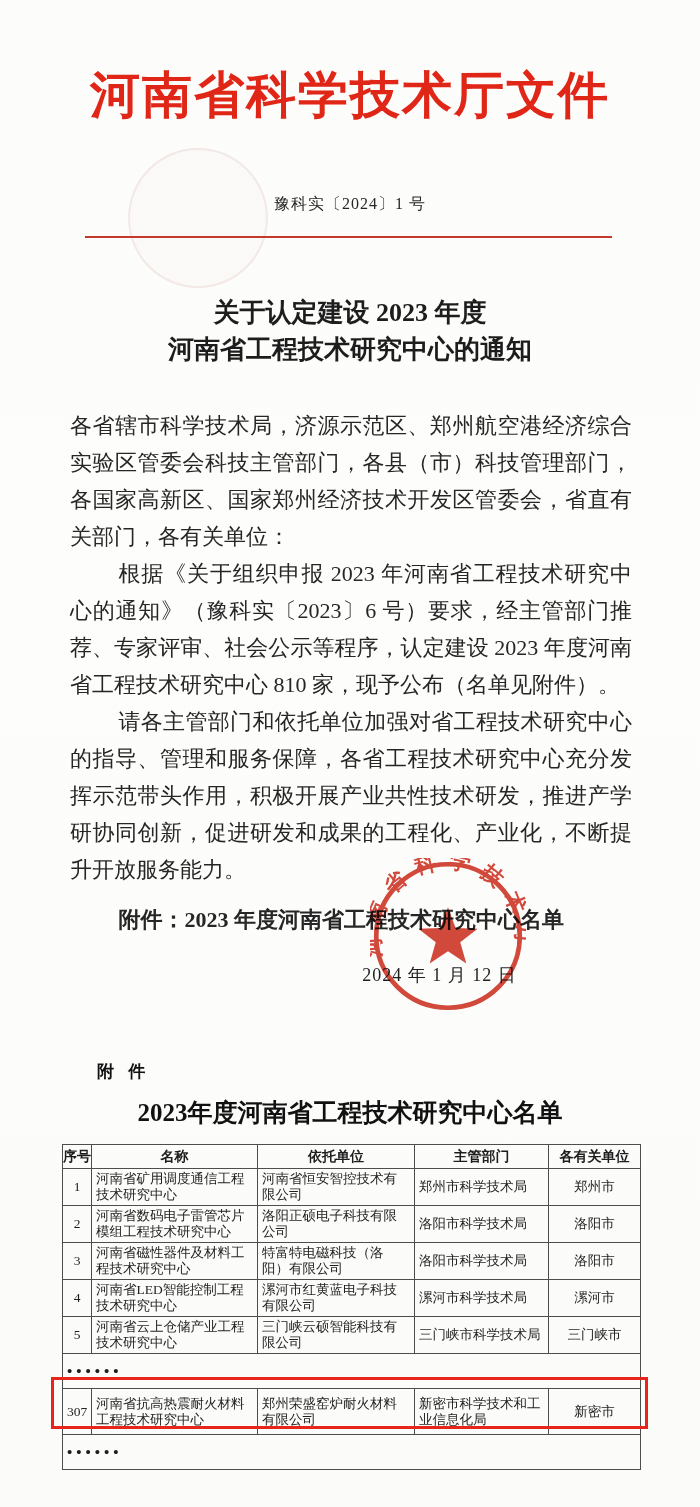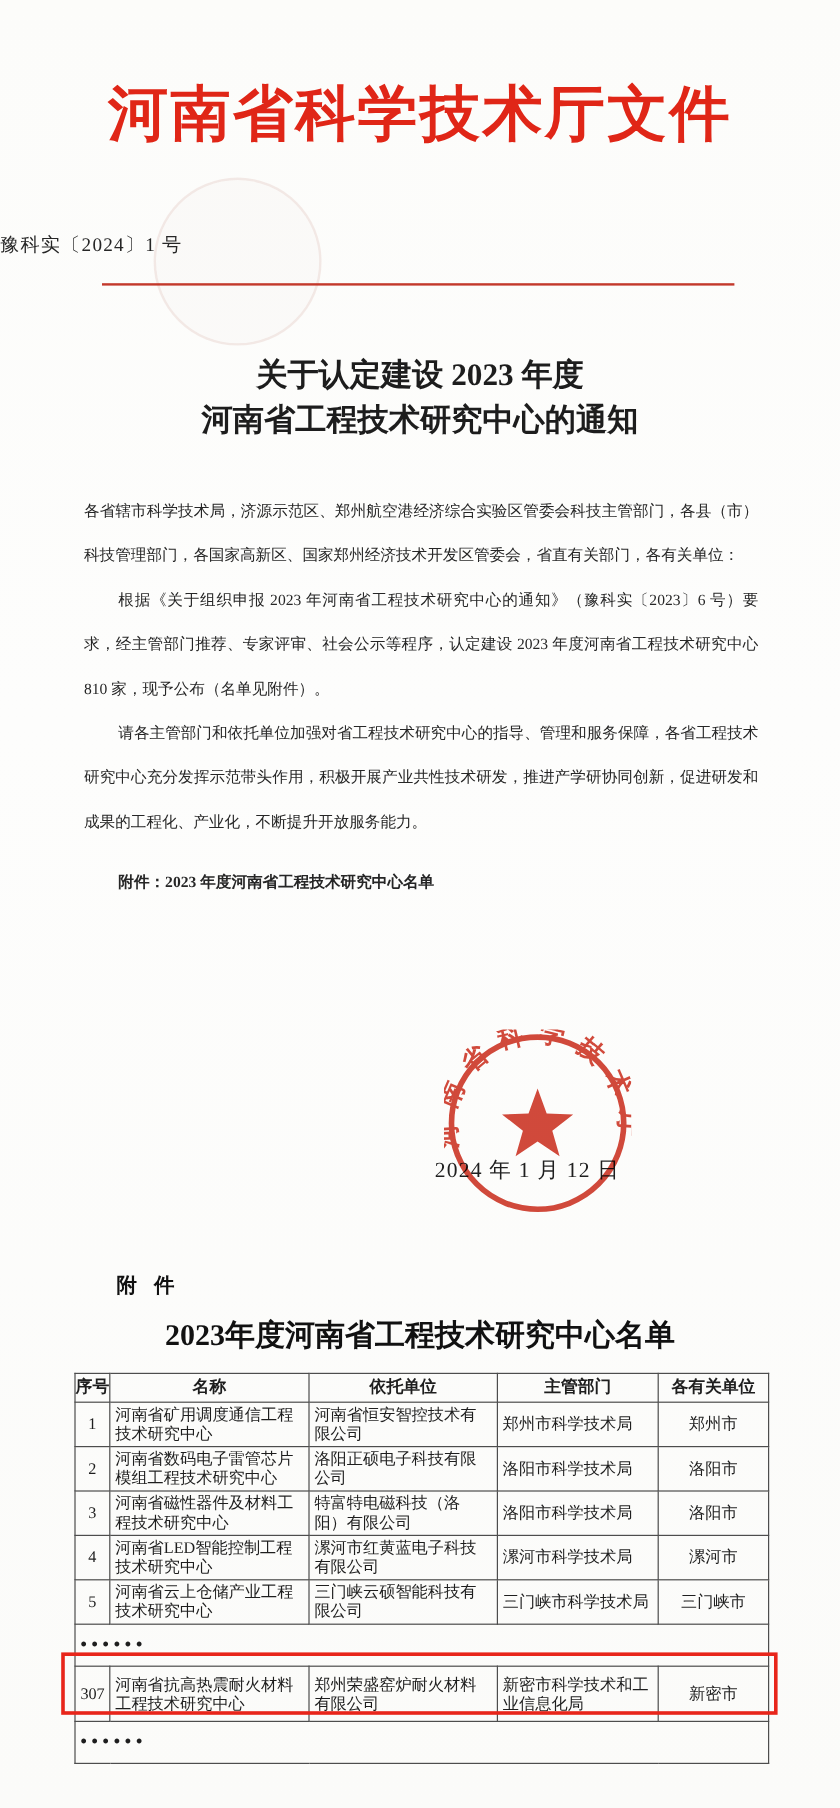--- a/index.html
+++ b/index.html
@@ -21,35 +21,35 @@
     color: #e02617;
   }
   .watermark {
     position: absolute; top: 148px; left: 128px;
     width: 140px; height: 140px; border-radius: 50%;
     border: 2px solid rgba(200, 140, 130, 0.16);
     background: rgba(225, 200, 195, 0.05);
   }
   .doc-number {
     position: absolute; top: 194px; left: 0; width: 100%;
-    font-size: 16px; letter-spacing: 1px;
+    text-align: center; font-size: 16px; letter-spacing: 1px;
   }
   .red-line {
     position: absolute; top: 236px; left: 85px;
     width: 527px; height: 2px;
     background: #c3392b;
   }
   .doc-title {
     position: absolute; top: 294px; left: 0; width: 100%;
     text-align: center; font-size: 26px; font-weight: bold; line-height: 37px;
     color: #1d1d1d;
   }
   .body-text {
     position: absolute; top: 407px; left: 70px; width: 562px;
-    font-size: 13px; line-height: 37px; text-align: justify;
+    font-size: 22px; line-height: 37px; text-align: justify;
   }
   .body-text p.indent { text-indent: 2.2em; }
   .attach-note { text-indent: 2.2em; margin-top: 13px; font-weight: bold; }
   .issue-date {
     position: absolute; top: 963px; left: 297px; width: 285px;
     text-align: center; font-size: 18px; letter-spacing: 1px;
     color: #1f1f1f;
   }
   .seal {
     position: absolute; top: 858px; left: 370px;

